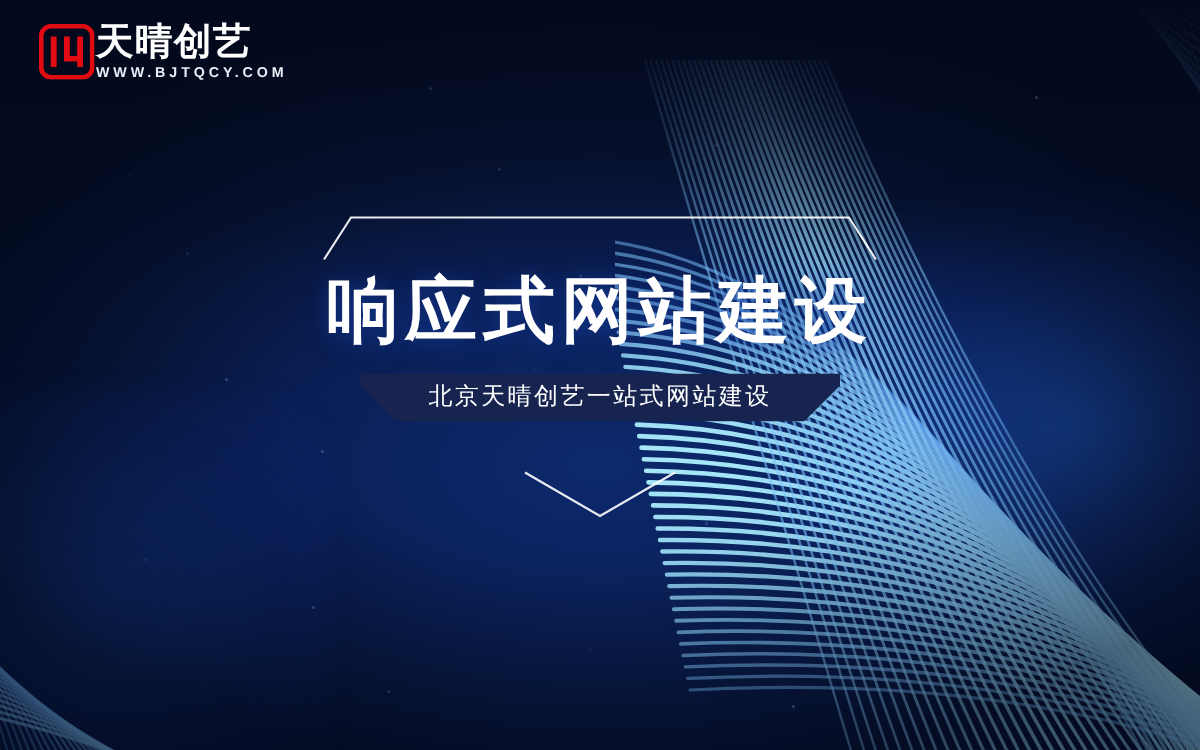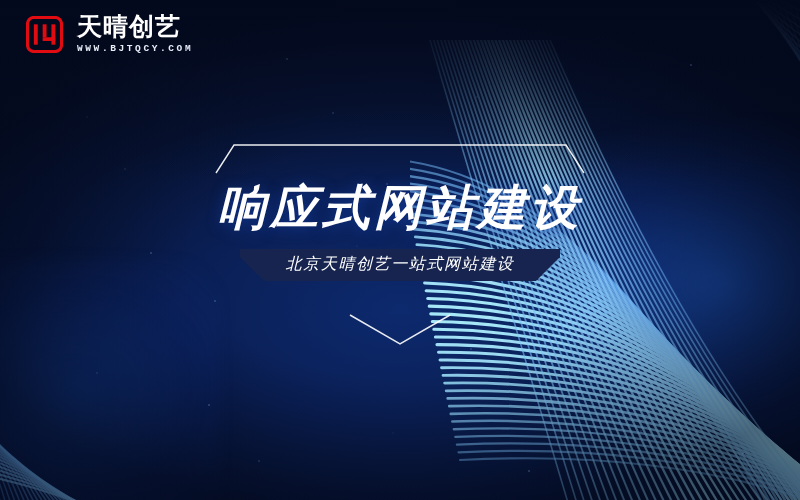--- a/index.html
+++ b/index.html
@@ -98,23 +98,22 @@
     background: rgba(160,200,255,0.55);
   }
 
   
   .logo {
     position: absolute;
     left: 26px;
     top: 16px;
     display: flex;
     align-items: center;
-    gap: 14px;
+    gap: 1px;
     z-index: 6;
-    font-family: Liberation Mono, monospace;
   }
   .logo-mark {
     width: 37px;
     height: 37px;
     flex: none;
   }
   .logo-text { display: flex; flex-direction: column; gap: 3px; }
   .logo-name {
     font-size: 25px;
     font-weight: bold;
@@ -134,21 +133,20 @@
 
   
   .content {
     position: absolute;
     left: 0; right: 0;
     top: 140px;
     z-index: 5;
     display: flex;
     flex-direction: column;
     align-items: center;
-    font-style: italic;
   }
 
   .top-rule { width: 380px; height: 38px; display: block; }
 
   .headline {
     margin-top: 4px;
     font-size: 48px;
     font-weight: bold;
     color: #ffffff;
     letter-spacing: 4px;

